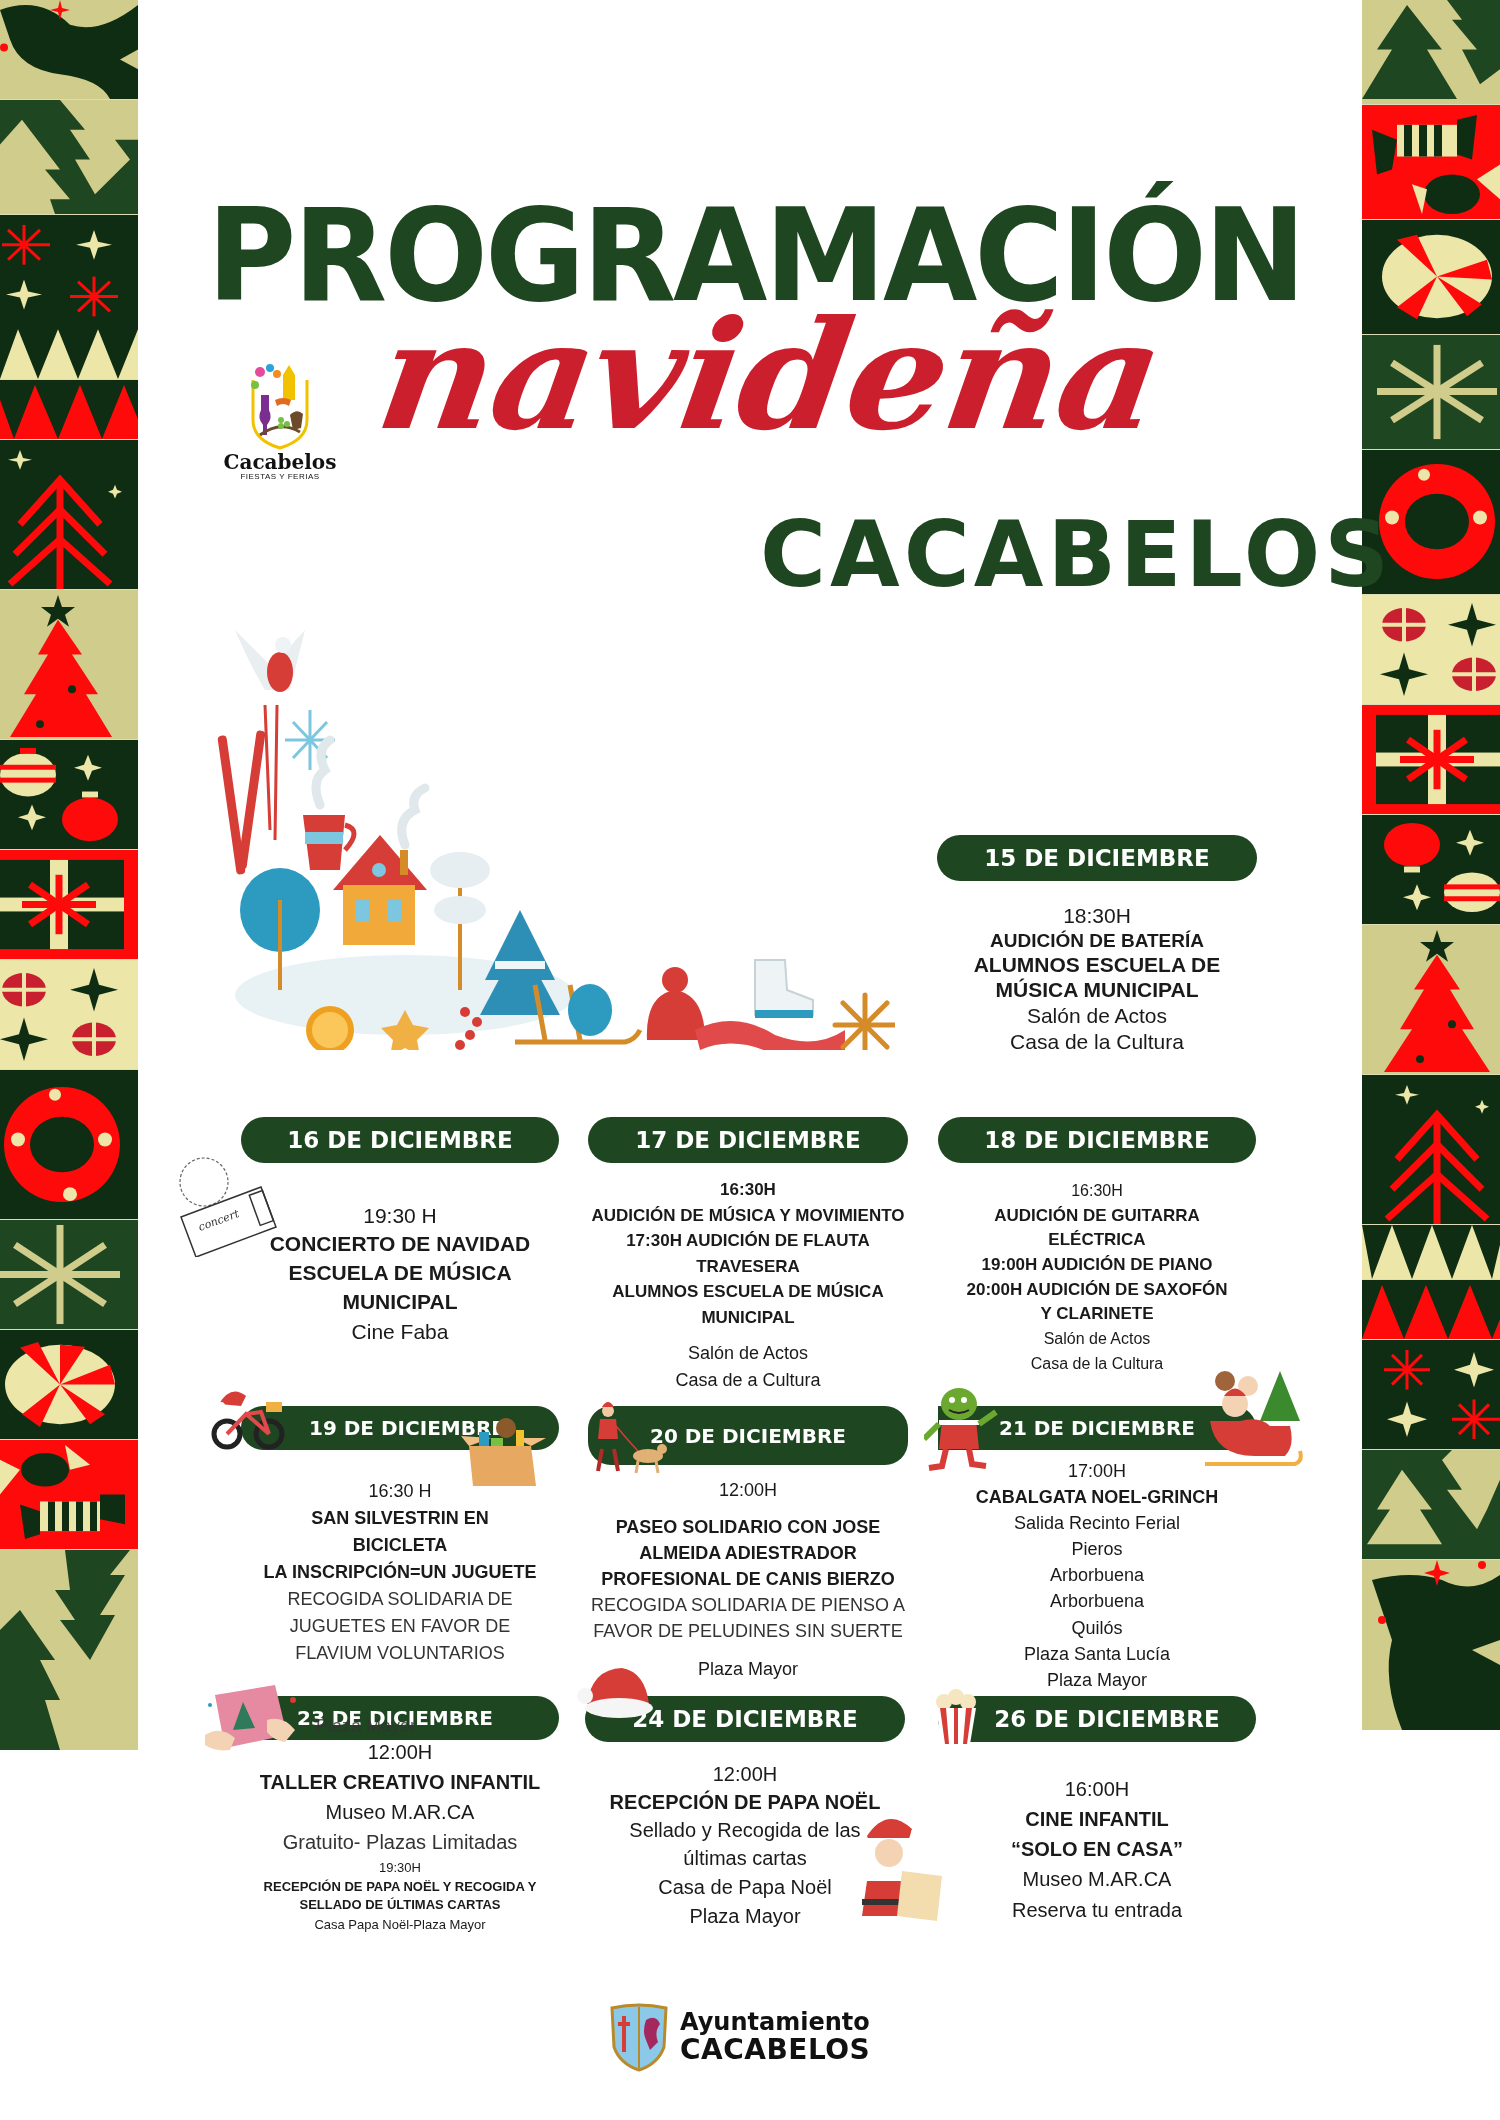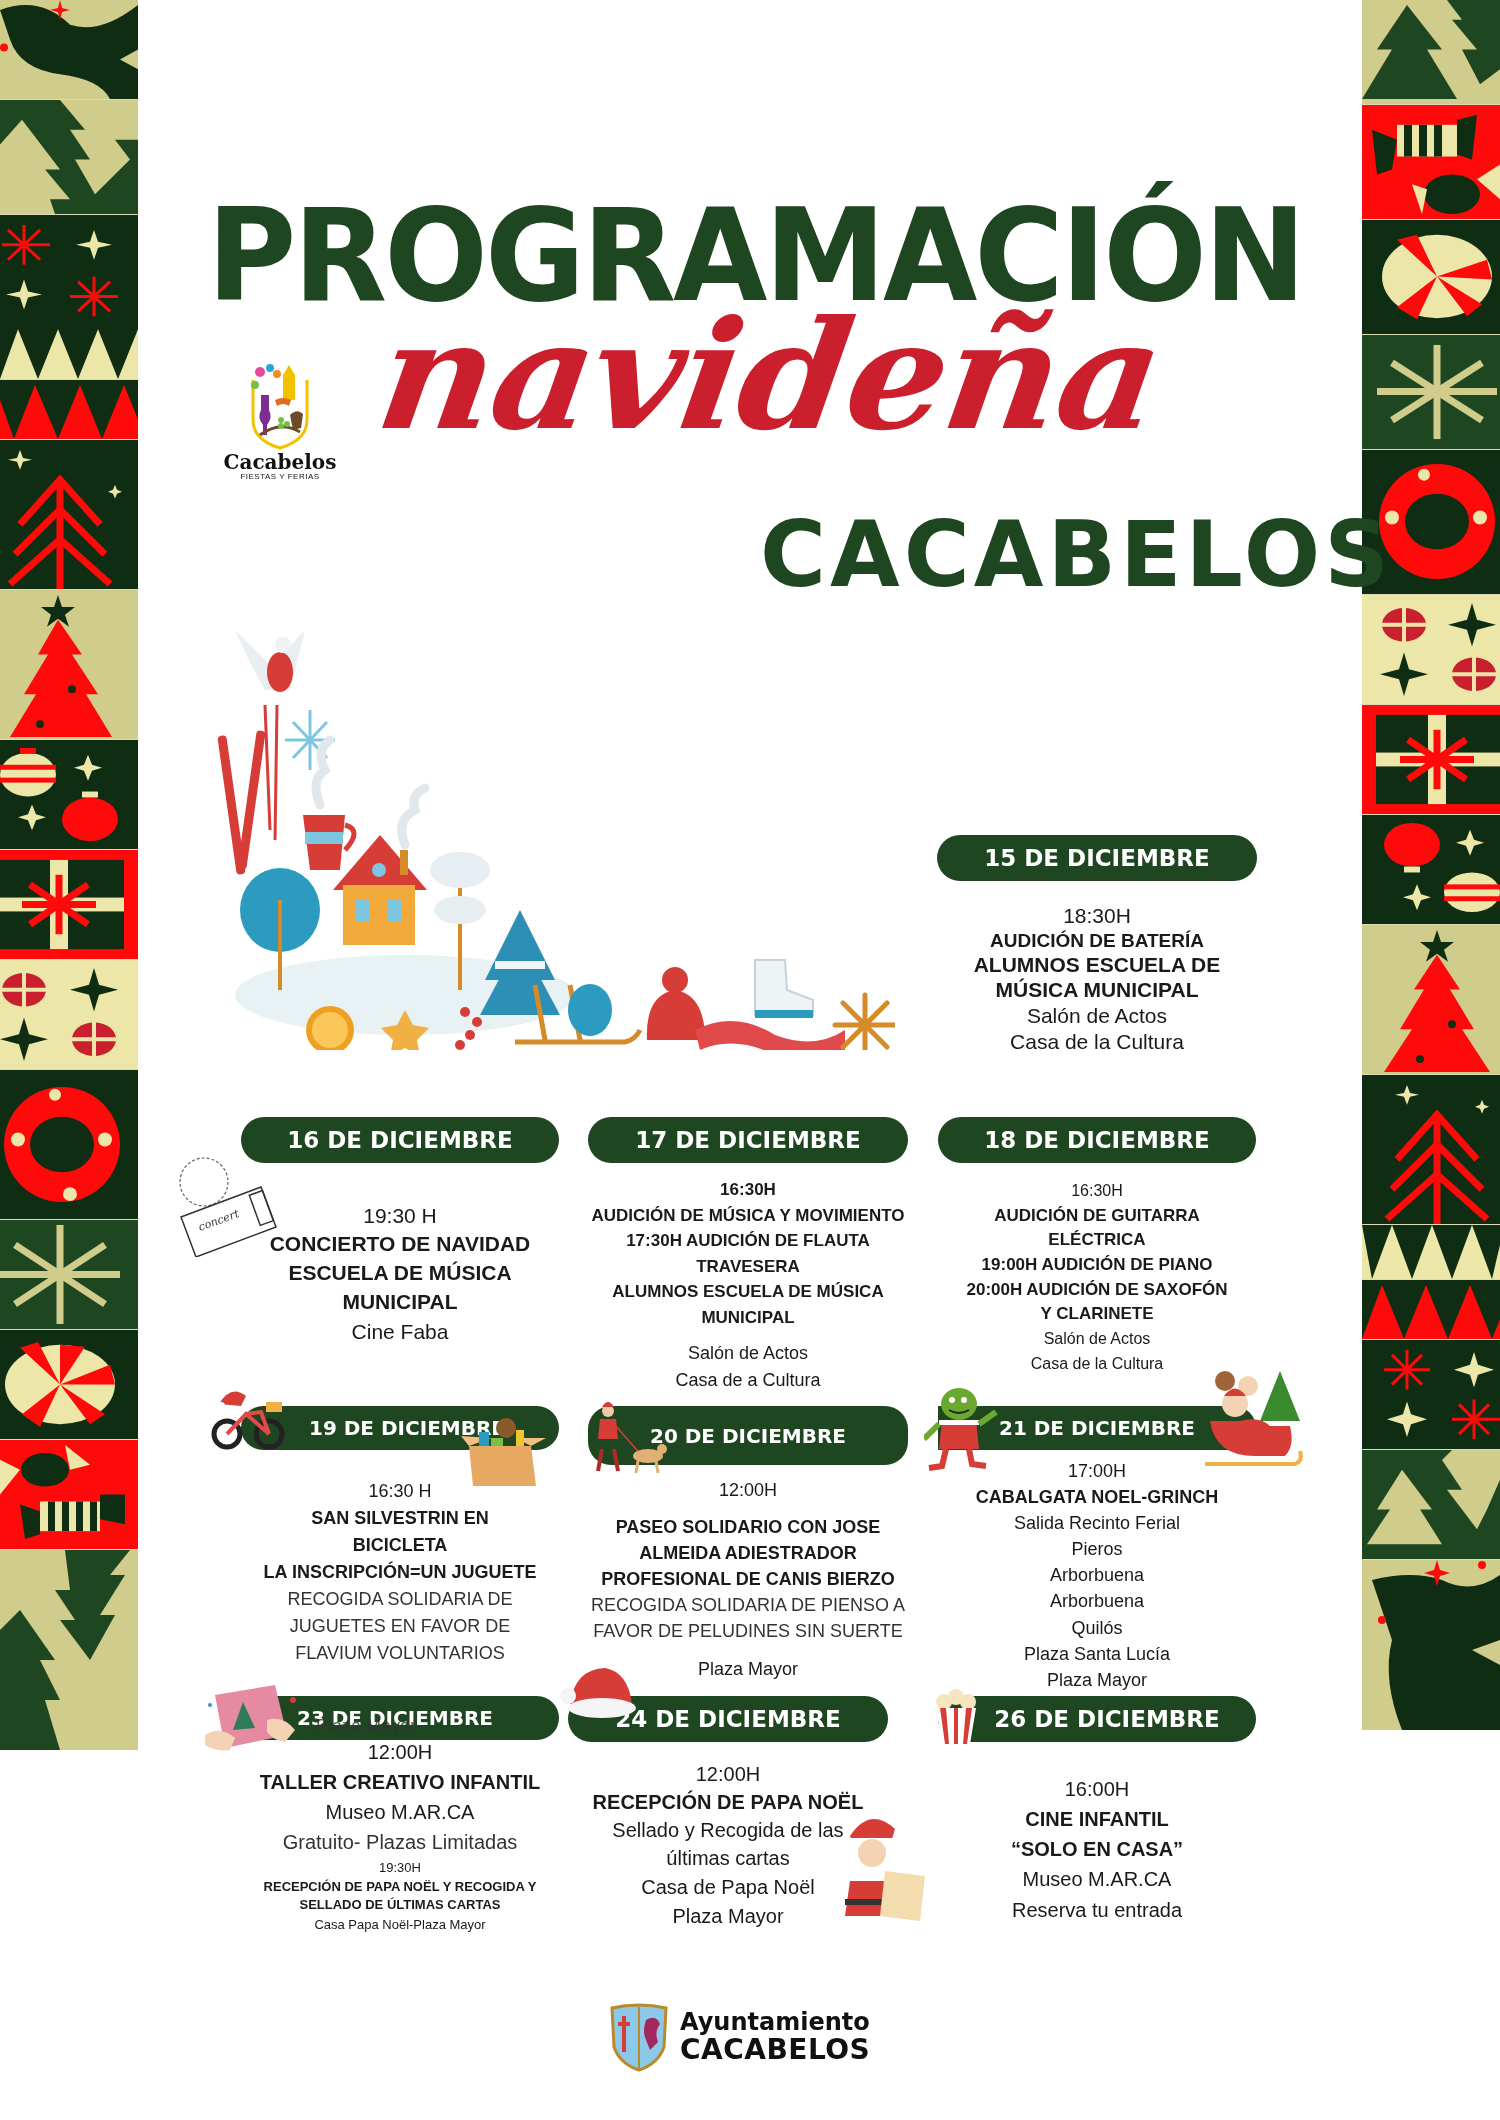--- a/index.html
+++ b/index.html
@@ -608,21 +608,21 @@
   <svg class="deco" style="left:-36px;top:-16px;width:105px;height:75px" viewBox="0 0 105 75">
     <path d="M10 15 L70 5 L82 55 L20 68 Z" fill="#e58aa0"></path>
     <path d="M38 22 L50 48 L28 50 Z" fill="#2f7a5a"></path>
     <path d="M0 55 Q15 45 30 58 L25 70 Q10 72 0 65 Z" fill="#f4d3b5"></path>
     <path d="M62 40 Q78 35 90 50 L80 62 Q68 60 62 52 Z" fill="#f4d3b5"></path>
     <circle cx="88" cy="20" r="3" fill="#d63d36"></circle>
       <circle cx="5" cy="25" r="2" fill="#2d9ac0"></circle>
   </svg>
 </div>
 
-<div class="event" style="left:568px;top:1696px;width:320px;">
+<div class="event" style="left:585px;top:1696px;width:320px;">
   <div class="pill">
       <span>24 DE DICIEMBRE</span>
     </div>
   <div class="ev-body" style="margin-top:18px">
     <span class="ln t-time" style="font-size:20px;line-height:1.4">12:00H</span>
     <span class="ln t-bold" style="font-size:20px;line-height:1.4">RECEPCIÓN DE PAPA NOËL</span>
     <span class="ln t-reg" style="font-size:20px;line-height:1.4">Sellado y Recogida de las</span>
     <span class="ln t-reg" style="font-size:20px;line-height:1.4">últimas cartas</span>
     <span class="ln t-reg" style="font-size:20px;line-height:1.5">Casa de Papa Noël</span>
     <span class="ln t-reg" style="font-size:20px;line-height:1.4">Plaza Mayor</span>

